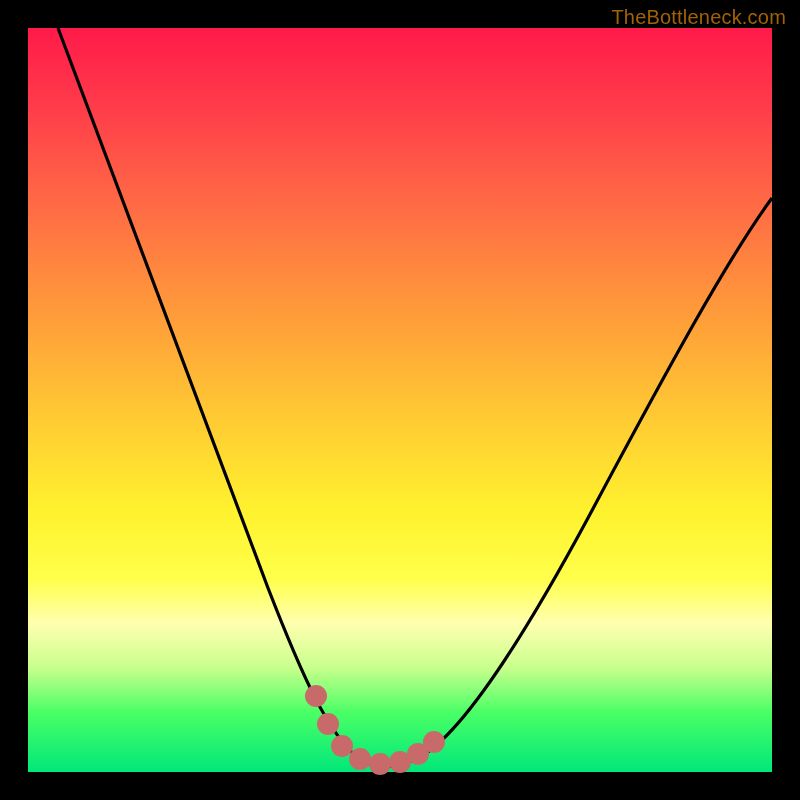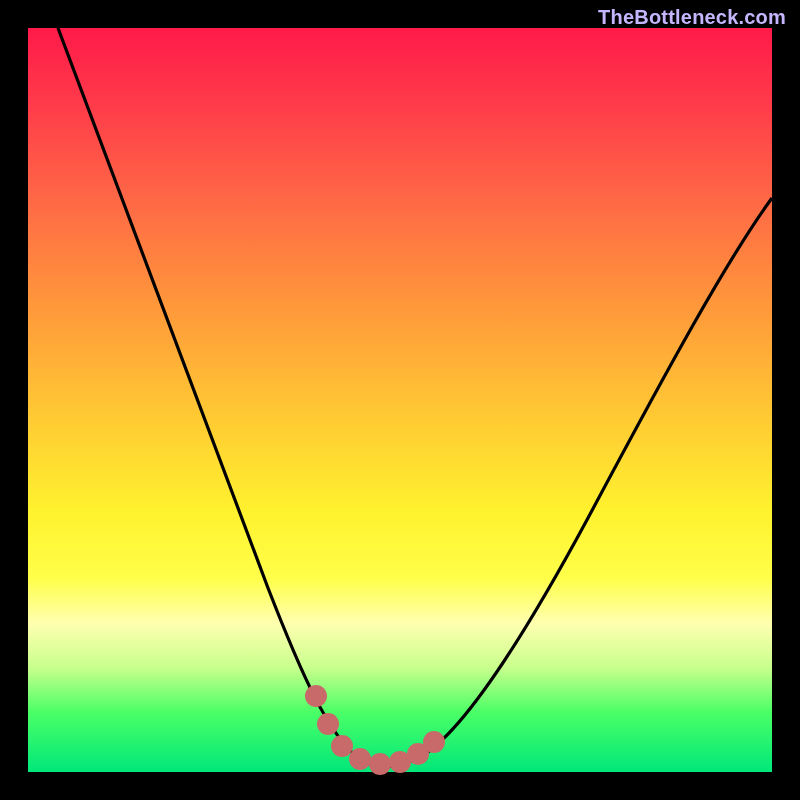--- a/index.html
+++ b/index.html
@@ -35,24 +35,24 @@
       #ffff4a 74%,
       #ffffb0 80%,
       #c8ff8c 86%,
       #4aff66 92%,
       #00e77a 100%);
   }
   .watermark {
     position: absolute;
     top: 6px;
     right: 14px;
-    color: #c4b5fd;
+    color: #a16207;
     font-size: 20px;
     letter-spacing: 0.2px;
-    font-weight: 700;
+    font-weight: 400;
     pointer-events: none;
   }
   svg.curve {
     position: absolute;
     left: 0;
     top: 0;
     width: 744px;
     height: 744px;
     overflow: visible;
   }

